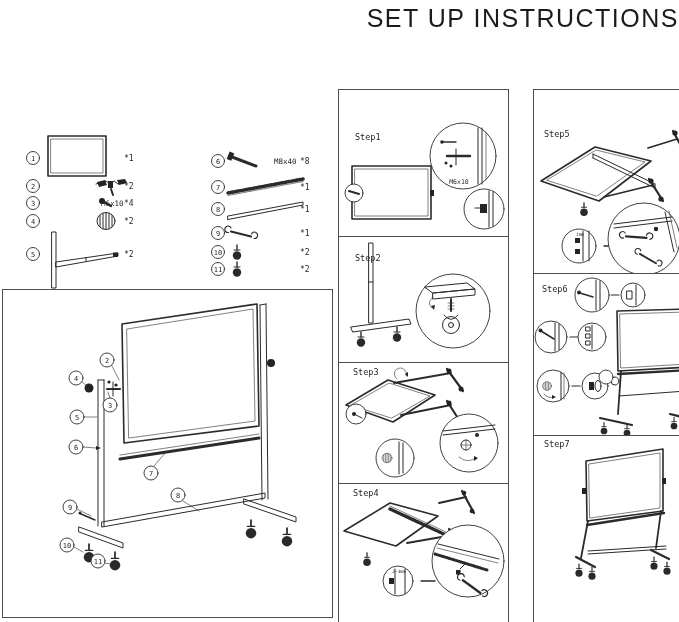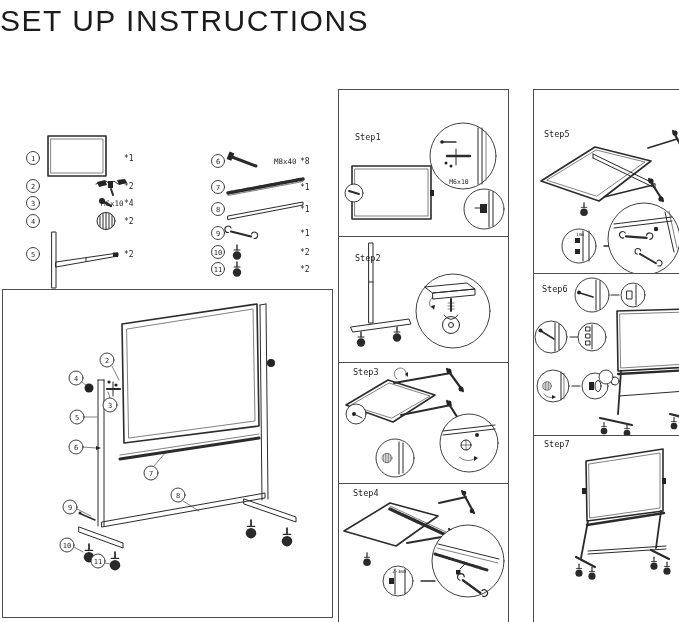--- a/index.html
+++ b/index.html
@@ -1,19 +1,19 @@
 <!DOCTYPE html>
 <html><head>
 <meta charset="utf-8">
 <style>
   html,body{margin:0;padding:0;background:#fff;}
   .page{position:relative;width:679px;height:622px;background:#fff;overflow:hidden;
         font-family:"Liberation Sans",sans-serif;}
-  .title{position:absolute;top:4px;left:0;width:100%;text-align:left;
-         font-size:30px;font-weight:500;letter-spacing:1.5px;color:#1b1b1b;}
+  .title{position:absolute;top:4px;left:0;width:100%;text-align:right;
+         font-size:25px;font-weight:500;letter-spacing:1.5px;color:#1b1b1b;}
   svg{position:absolute;display:block;}
   .box{position:absolute;border:1px solid #4d4d4d;box-sizing:border-box;background:#fff;}
   .col{position:absolute;border:1px solid #4d4d4d;box-sizing:border-box;background:#fff;margin-top:24px;}
   .sb{position:relative;box-sizing:border-box;width:100%;}
   .sb + .sb{border-top:1px solid #4d4d4d;}
   .sb svg{position:static;}
   g.art{stroke:#2b2b2b;fill:none;stroke-width:1;stroke-linecap:round;stroke-linejoin:round;}
   .f{fill:#232323;stroke:none;}
   .thin{stroke-width:0.6;}
   .med{stroke-width:1.6;}

